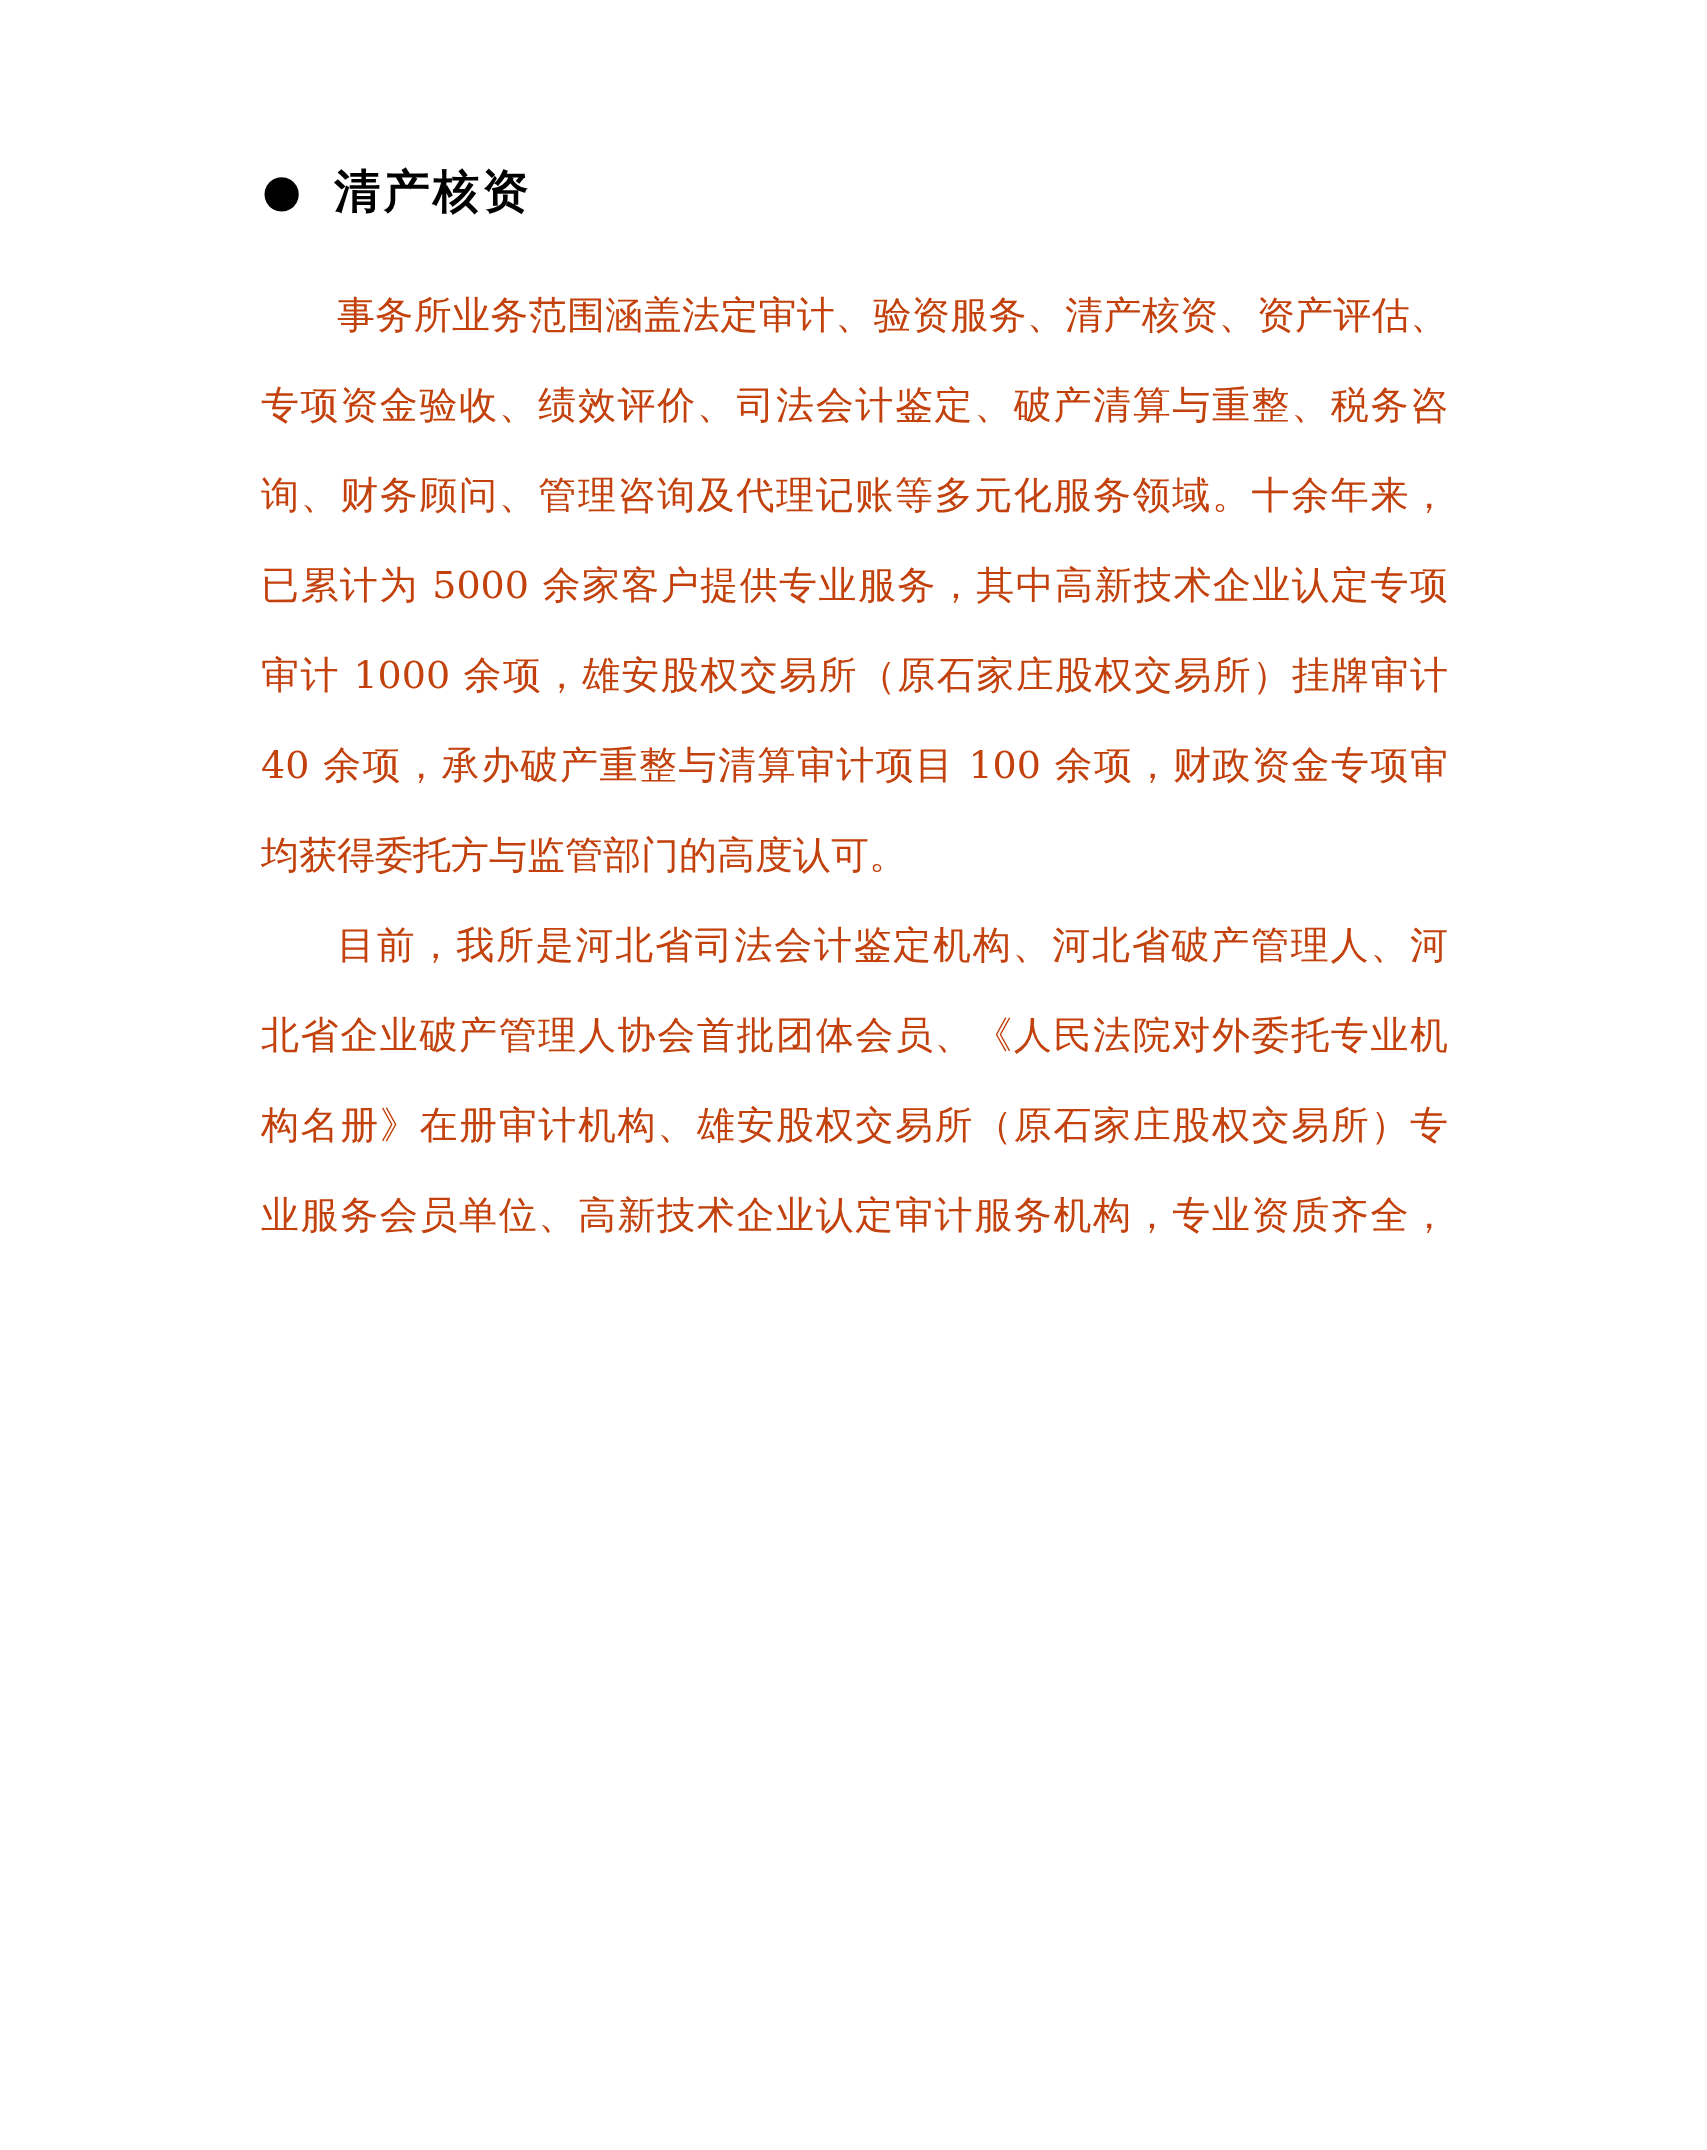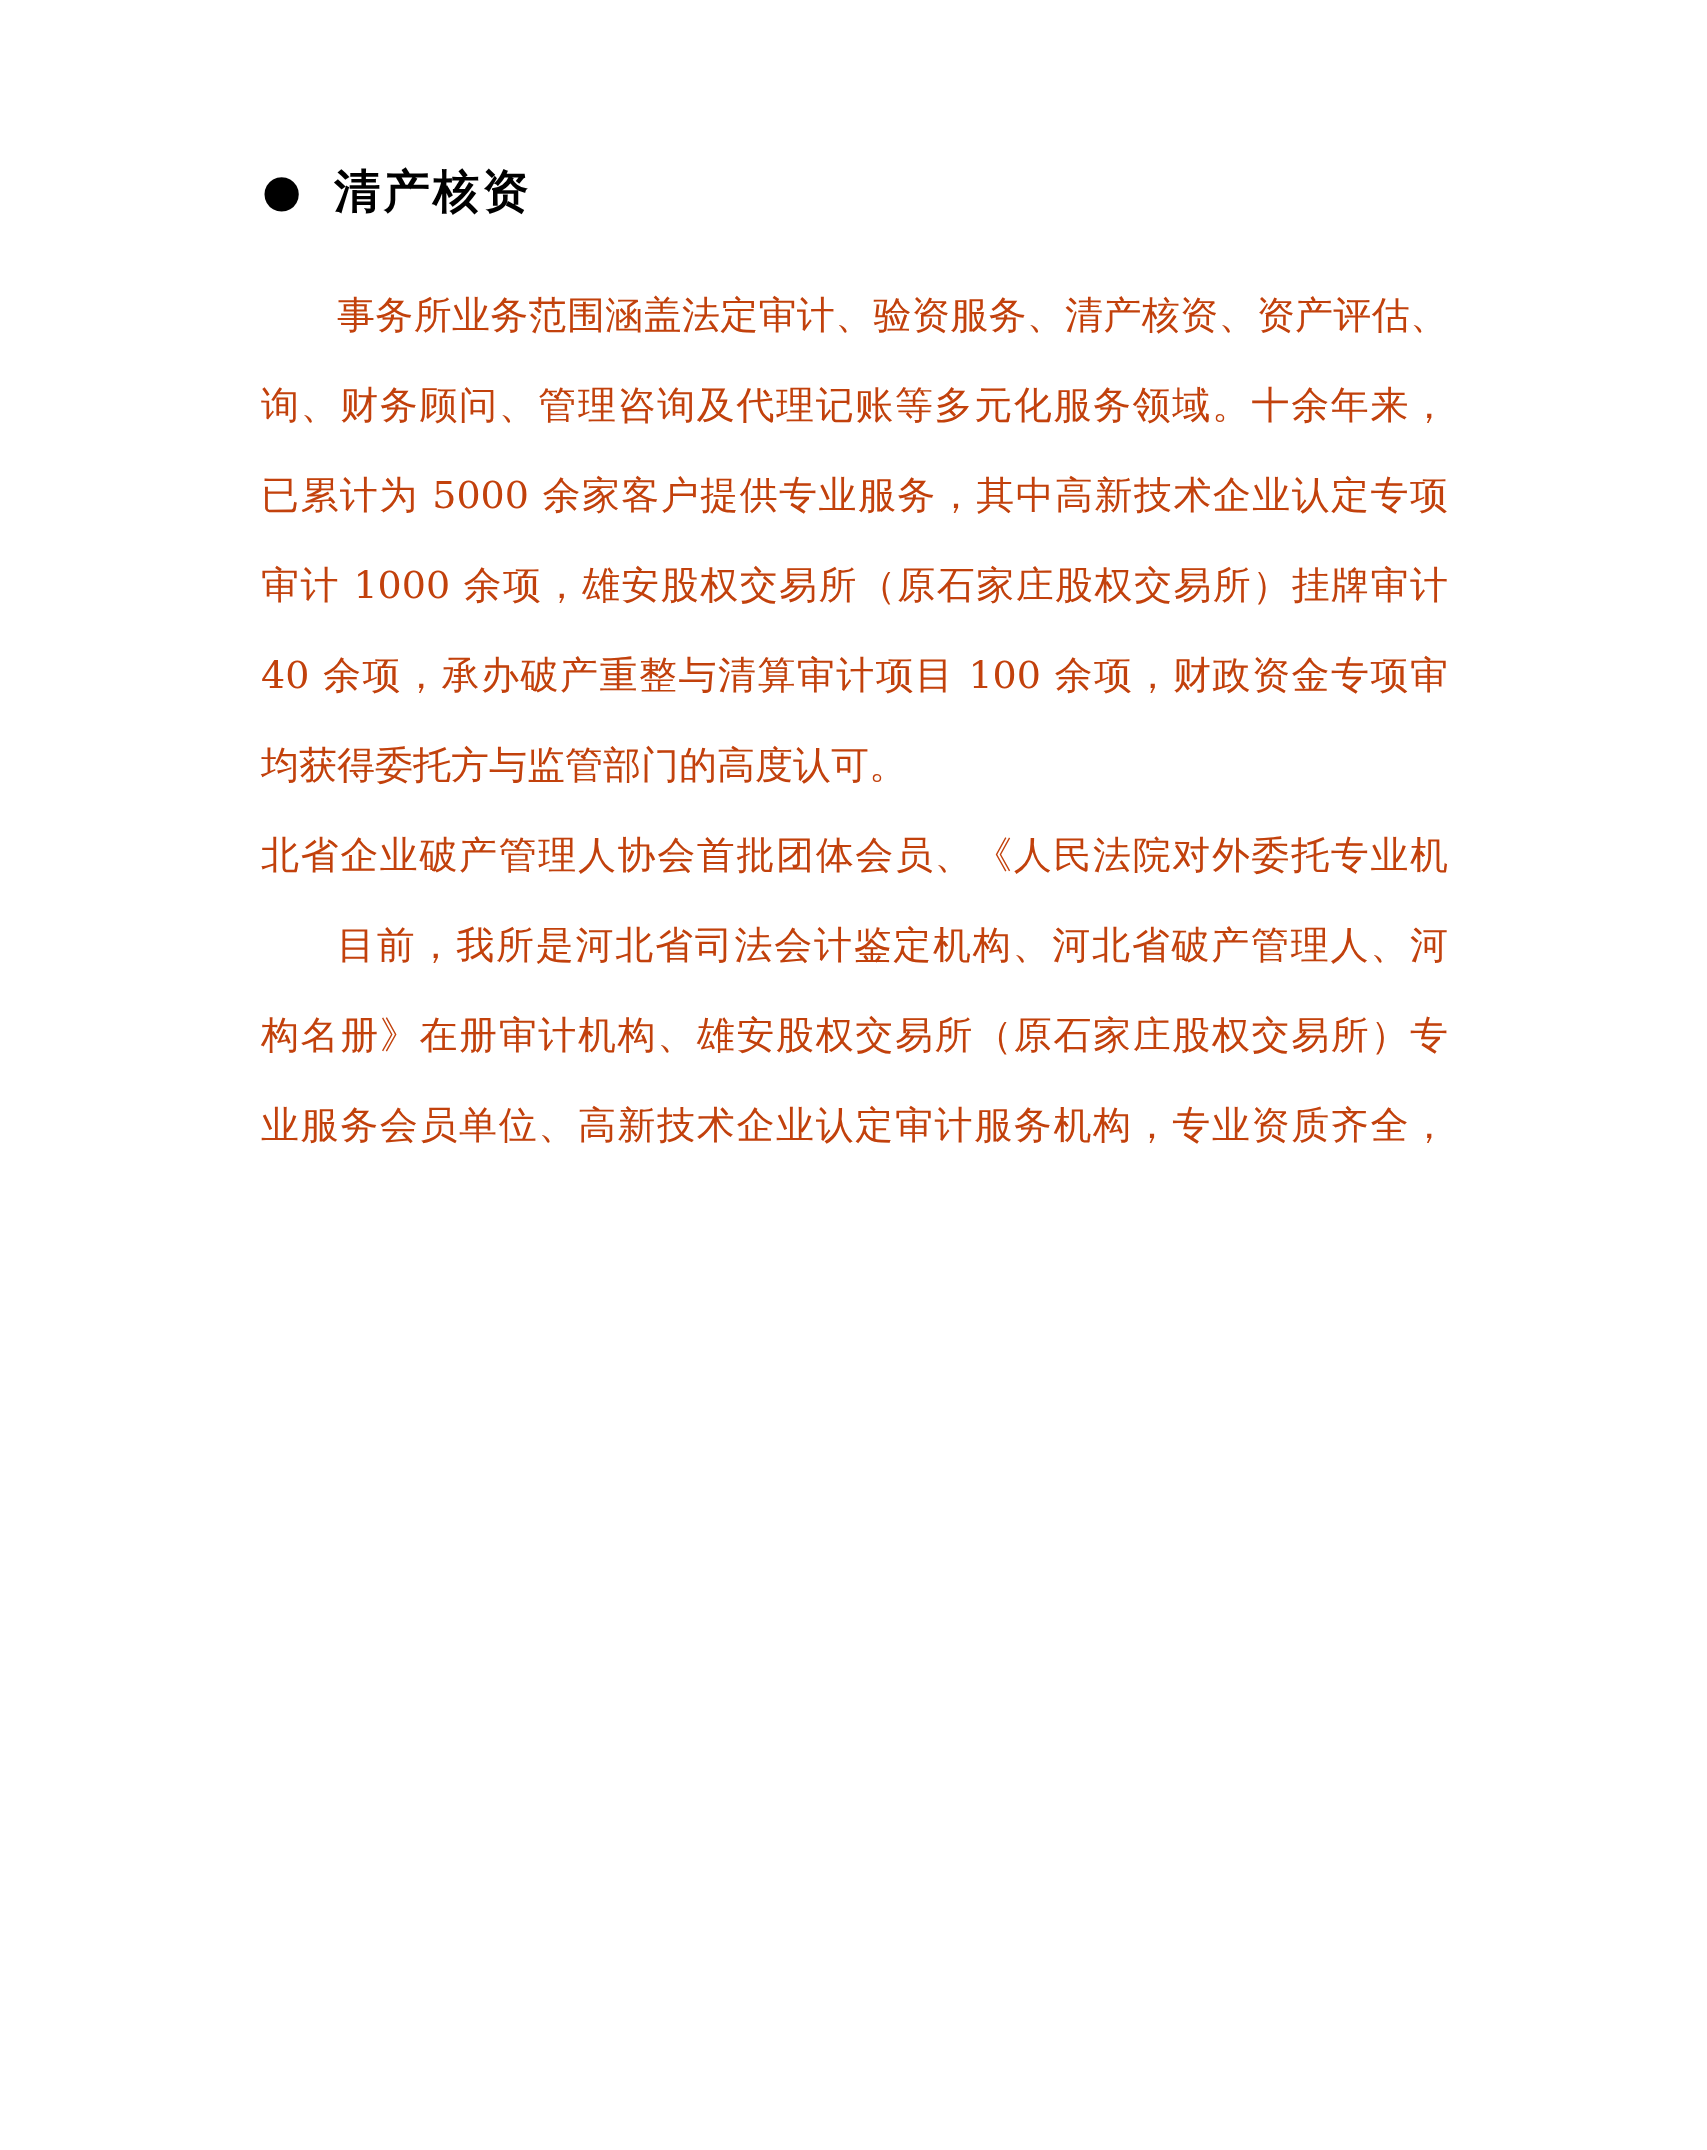--- a/index.html
+++ b/index.html
@@ -64,30 +64,31 @@
 
   <div class="heading">
     <span class="bullet">●</span>
     <span class="title">清产核资</span>
   </div>
 
   <div class="body-text">
 
     <div>
       <div class="line first">事务所业务范围涵盖法定审计、验资服务、清产核资、资产评估、</div>
+      <div class="line">专项资金验收、绩效评价、司法会计鉴定、破产清算与重整、税务咨</div>
       <div class="line">询、财务顾问、管理咨询及代理记账等多元化服务领域。十余年来，</div>
       <div class="line">已累计为 5000 余家客户提供专业服务，其中高新技术企业认定专项</div>
       <div class="line">审计 1000 余项，雄安股权交易所（原石家庄股权交易所）挂牌审计</div>
       <div class="line">40 余项，承办破产重整与清算审计项目 100 余项，财政资金专项审</div>
       <div class="line last">均获得委托方与监管部门的高度认可。</div>
     </div>
 
     <div>
+      <div class="line first">目前，我所是河北省司法会计鉴定机构、河北省破产管理人、河</div>
       <div class="line">北省企业破产管理人协会首批团体会员、《人民法院对外委托专业机</div>
-      <div class="line first">目前，我所是河北省司法会计鉴定机构、河北省破产管理人、河</div>
       <div class="line">构名册》在册审计机构、雄安股权交易所（原石家庄股权交易所）专</div>
       <div class="line">业服务会员单位、高新技术企业认定审计服务机构，专业资质齐全，</div>
     </div>
 
   </div>
 
 </div>
 
 
 </body></html>

